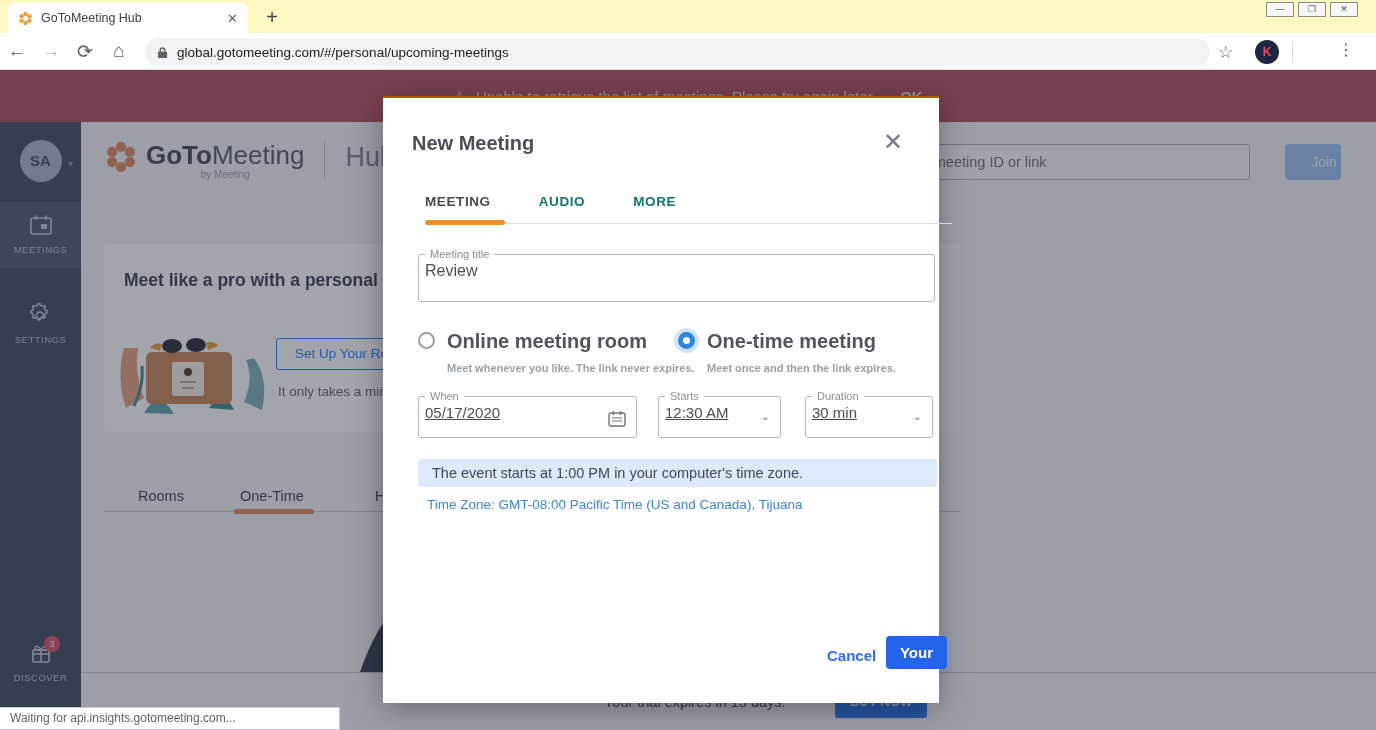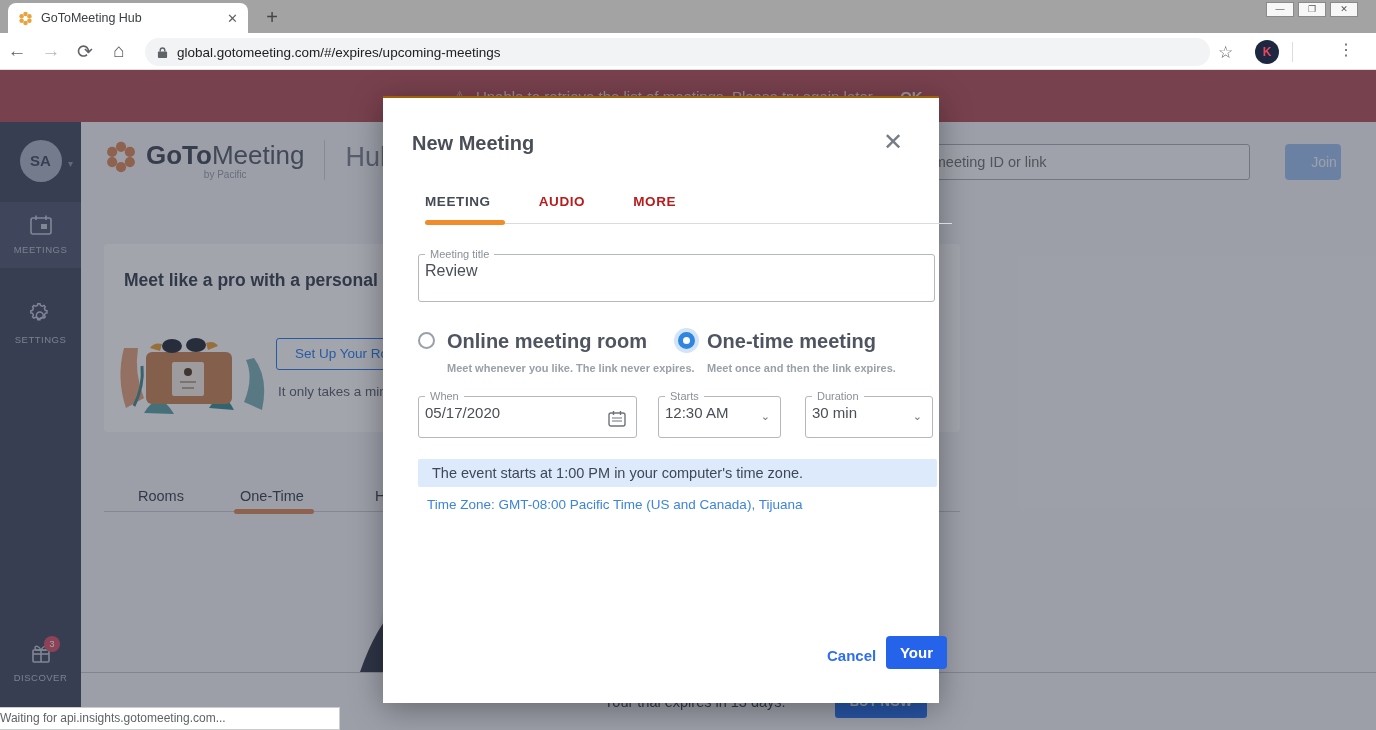--- a/index.html
+++ b/index.html
@@ -1,21 +1,21 @@
 <!DOCTYPE html>
 <html><head>
 <meta charset="utf-8">
 <style>
   * { margin:0; padding:0; box-sizing:border-box; }
   html,body { width:1376px; height:730px; }
   body { font-family:"Liberation Sans", sans-serif; background:#fff; }
   #screen { position:relative; width:1376px; height:730px; overflow:hidden; background:#fff; }
 
   
-  .tabstrip { position:absolute; left:0; top:0; width:1376px; height:33px; background:#a3a3a3; }
+  .tabstrip { position:absolute; left:0; top:0; width:1376px; height:33px; background:#fef9c3; }
   .tab { position:absolute; left:8px; top:3px; width:240px; height:30px; background:#fff;
          border-radius:8px 8px 0 0; display:flex; align-items:center; padding:0 10px; gap:8px; }
   .tab-title { font-size:12.5px; color:#3c4043; flex:1; white-space:nowrap; overflow:hidden; }
   .tab-close { color:#5f6368; font-size:13px; cursor:pointer; }
   .newtab { position:absolute; left:258px; top:4px; width:28px; height:28px; color:#444;
             font-size:20px; text-align:center; line-height:26px; }
   .wincontrols { position:absolute; right:18px; top:2px; display:flex; gap:4px; }
   .winbtn { width:28px; height:15px; border:1px solid #8a8a8a; background:#f7f7f7; color:#555;
             font-size:9px; line-height:13px; text-align:center; }
   .toolbar { position:absolute; left:0; top:33px; width:1376px; height:37px; background:#fff;
@@ -83,42 +83,42 @@
   .bottom-art { position:absolute; left:300px; top:488px; width:300px; height:114px; }
   .bottom-line { position:absolute; left:81px; top:602px; width:1295px; height:1px; background:#c3c7cf; }
   .trial-text { position:absolute; left:604px; top:624px; font-size:14.5px; color:#3f4856; }
   .buy-btn { position:absolute; left:835px; top:614px; width:92px; height:34px; background:#2e77f0; border:none;
              border-radius:3px; color:#dfe8f8; font-size:13px; font-weight:bold; }
 
   .overlay { position:absolute; left:0; top:0; width:1376px; height:660px; background:rgba(30,36,52,.40); }
 
   .statusbub { position:absolute; left:0; top:637px; width:340px; height:23px; background:#fff;
                border:1px solid #c9ccd1; border-left:none; font-size:12px; color:#5f6368;
-               line-height:21px; z-index:30; }
+               line-height:21px; padding-left:10px; z-index:30; }
 
   
   .modal { position:absolute; left:383px; top:26px; width:556px; height:607px; background:#fff;
            border-top:2px solid #a16207; box-shadow:0 6px 30px rgba(0,0,0,.35); z-index:20; }
   .m-title { position:absolute; left:29px; top:34px; font-size:20px; color:#4a4f57; font-weight:600; }
   .m-close { position:absolute; right:36px; top:30px; font-size:24px; color:#767c85; font-weight:300; cursor:pointer; }
   .m-tabs { position:absolute; left:42px; top:96px; display:flex; gap:48px; }
-  .m-tab { font-size:13.5px; font-weight:bold; letter-spacing:.6px; color:#b91c1c; padding-bottom:12px; }
+  .m-tab { font-size:13.5px; font-weight:bold; letter-spacing:.6px; color:#0f766e; padding-bottom:12px; }
   .m-tab.active { color:#454b54; }
   .m-tabline { position:absolute; left:42px; top:125px; width:527px; height:1px; background:#d9dbe0; }
   .m-tabind { position:absolute; left:42px; top:122px; width:80px; height:5px; background:#f08c2a; border-radius:3px; }
 
   fieldset { position:absolute; border:1px solid #b3b8bf; border-radius:3px; background:#fff; }
   legend { font-size:11px; color:#8a9097; padding:0 5px; margin-left:6px; }
   fieldset input { border:none; outline:none; width:100%; font-size:16px; color:#4a4f57;
                    font-family:"Liberation Sans",sans-serif; background:transparent; padding:2px 0 8px 6px; }
   .f-title { left:35px; top:150px; width:517px; height:54px; }
   .f-when { left:35px; top:292px; width:219px; height:48px; }
   .f-starts { left:275px; top:292px; width:123px; height:48px; }
   .f-duration { left:422px; top:292px; width:128px; height:48px; }
-  .f-when input, .f-starts input, .f-duration input { font-size:15px; }
+  .f-when input, .f-starts input, .f-duration input { font-size:15px;text-decoration:underline; }
   .f-icon { position:absolute; right:10px; top:8px; color:#6d737c; }
   .chev { font-size:11px; color:#6d737c; }
 
   .radio-row { position:absolute; left:35px; top:232px; width:520px; }
   .radio-opt { position:absolute; top:0; }
   .r1 { left:0; } .r2 { left:260px; }
   .rc { position:absolute; left:0; top:2px; width:17px; height:17px; border-radius:50%; background:#fff;
         border:2px solid #9aa0a8; }
   .rc.sel { border:5px solid #2f86e0; box-shadow:0 0 0 4px rgba(47,134,224,.22); }
   .r-label { margin-left:29px; font-size:20px; font-weight:bold; color:#4f5560; white-space:nowrap; }
@@ -164,21 +164,21 @@
     <span class="navico">←</span>
     <span class="navico dim">→</span>
     <span class="navico">⟳</span>
     <span class="navico">⌂</span>
   </div>
   <div class="urlbar">
     <svg width="11" height="13" viewBox="0 0 12 14">
       <rect x="1" y="6" width="10" height="7" rx="1" fill="#5f6368"></rect>
         <path d="M3.5 6V4.5a2.5 2.5 0 015 0V6" fill="none" stroke="#5f6368" stroke-width="1.6"></path>
     </svg>
-    <span class="urltext">global.gotomeeting.com/#/expires/upcoming-meetings</span>
+    <span class="urltext">global.gotomeeting.com/#/personal/upcoming-meetings</span>
   </div>
   <span class="star">☆</span>
   <div class="chrome-avatar">K</div>
   <div class="chrome-divider"></div>
   <span class="kebab">⋮</span>
 
   <div class="page">
 
     <div class="banner">
       <span class="banner-ico">⚠</span>
@@ -230,21 +230,21 @@
               <circle cx="15.2" cy="7" r="3"></circle>
               <circle cx="15.2" cy="13" r="3"></circle>
               <circle cx="10" cy="16" r="3"></circle>
               <circle cx="4.8" cy="13" r="3"></circle>
               <circle cx="4.8" cy="7" r="3"></circle>
             </g>
             <circle cx="10" cy="10" r="2.4" fill="#f1f2f5"></circle>
         </svg>
         <div>
           <div class="logo-txt"><b>GoTo</b><span>Meeting</span></div>
-          <div class="logo-by">by Pacific</div>
+          <div class="logo-by">by Meeting</div>
         </div>
         <div class="logo-sep"></div>
         <div class="hub">Hub</div>
       </div>
       <input class="join-input" placeholder="Enter a meeting ID or link" style="">
       <button class="join-btn">Join</button>
     </div>
 
     <div class="promo">
       <div class="promo-title">Meet like a pro with a personal meeting room.</div>

